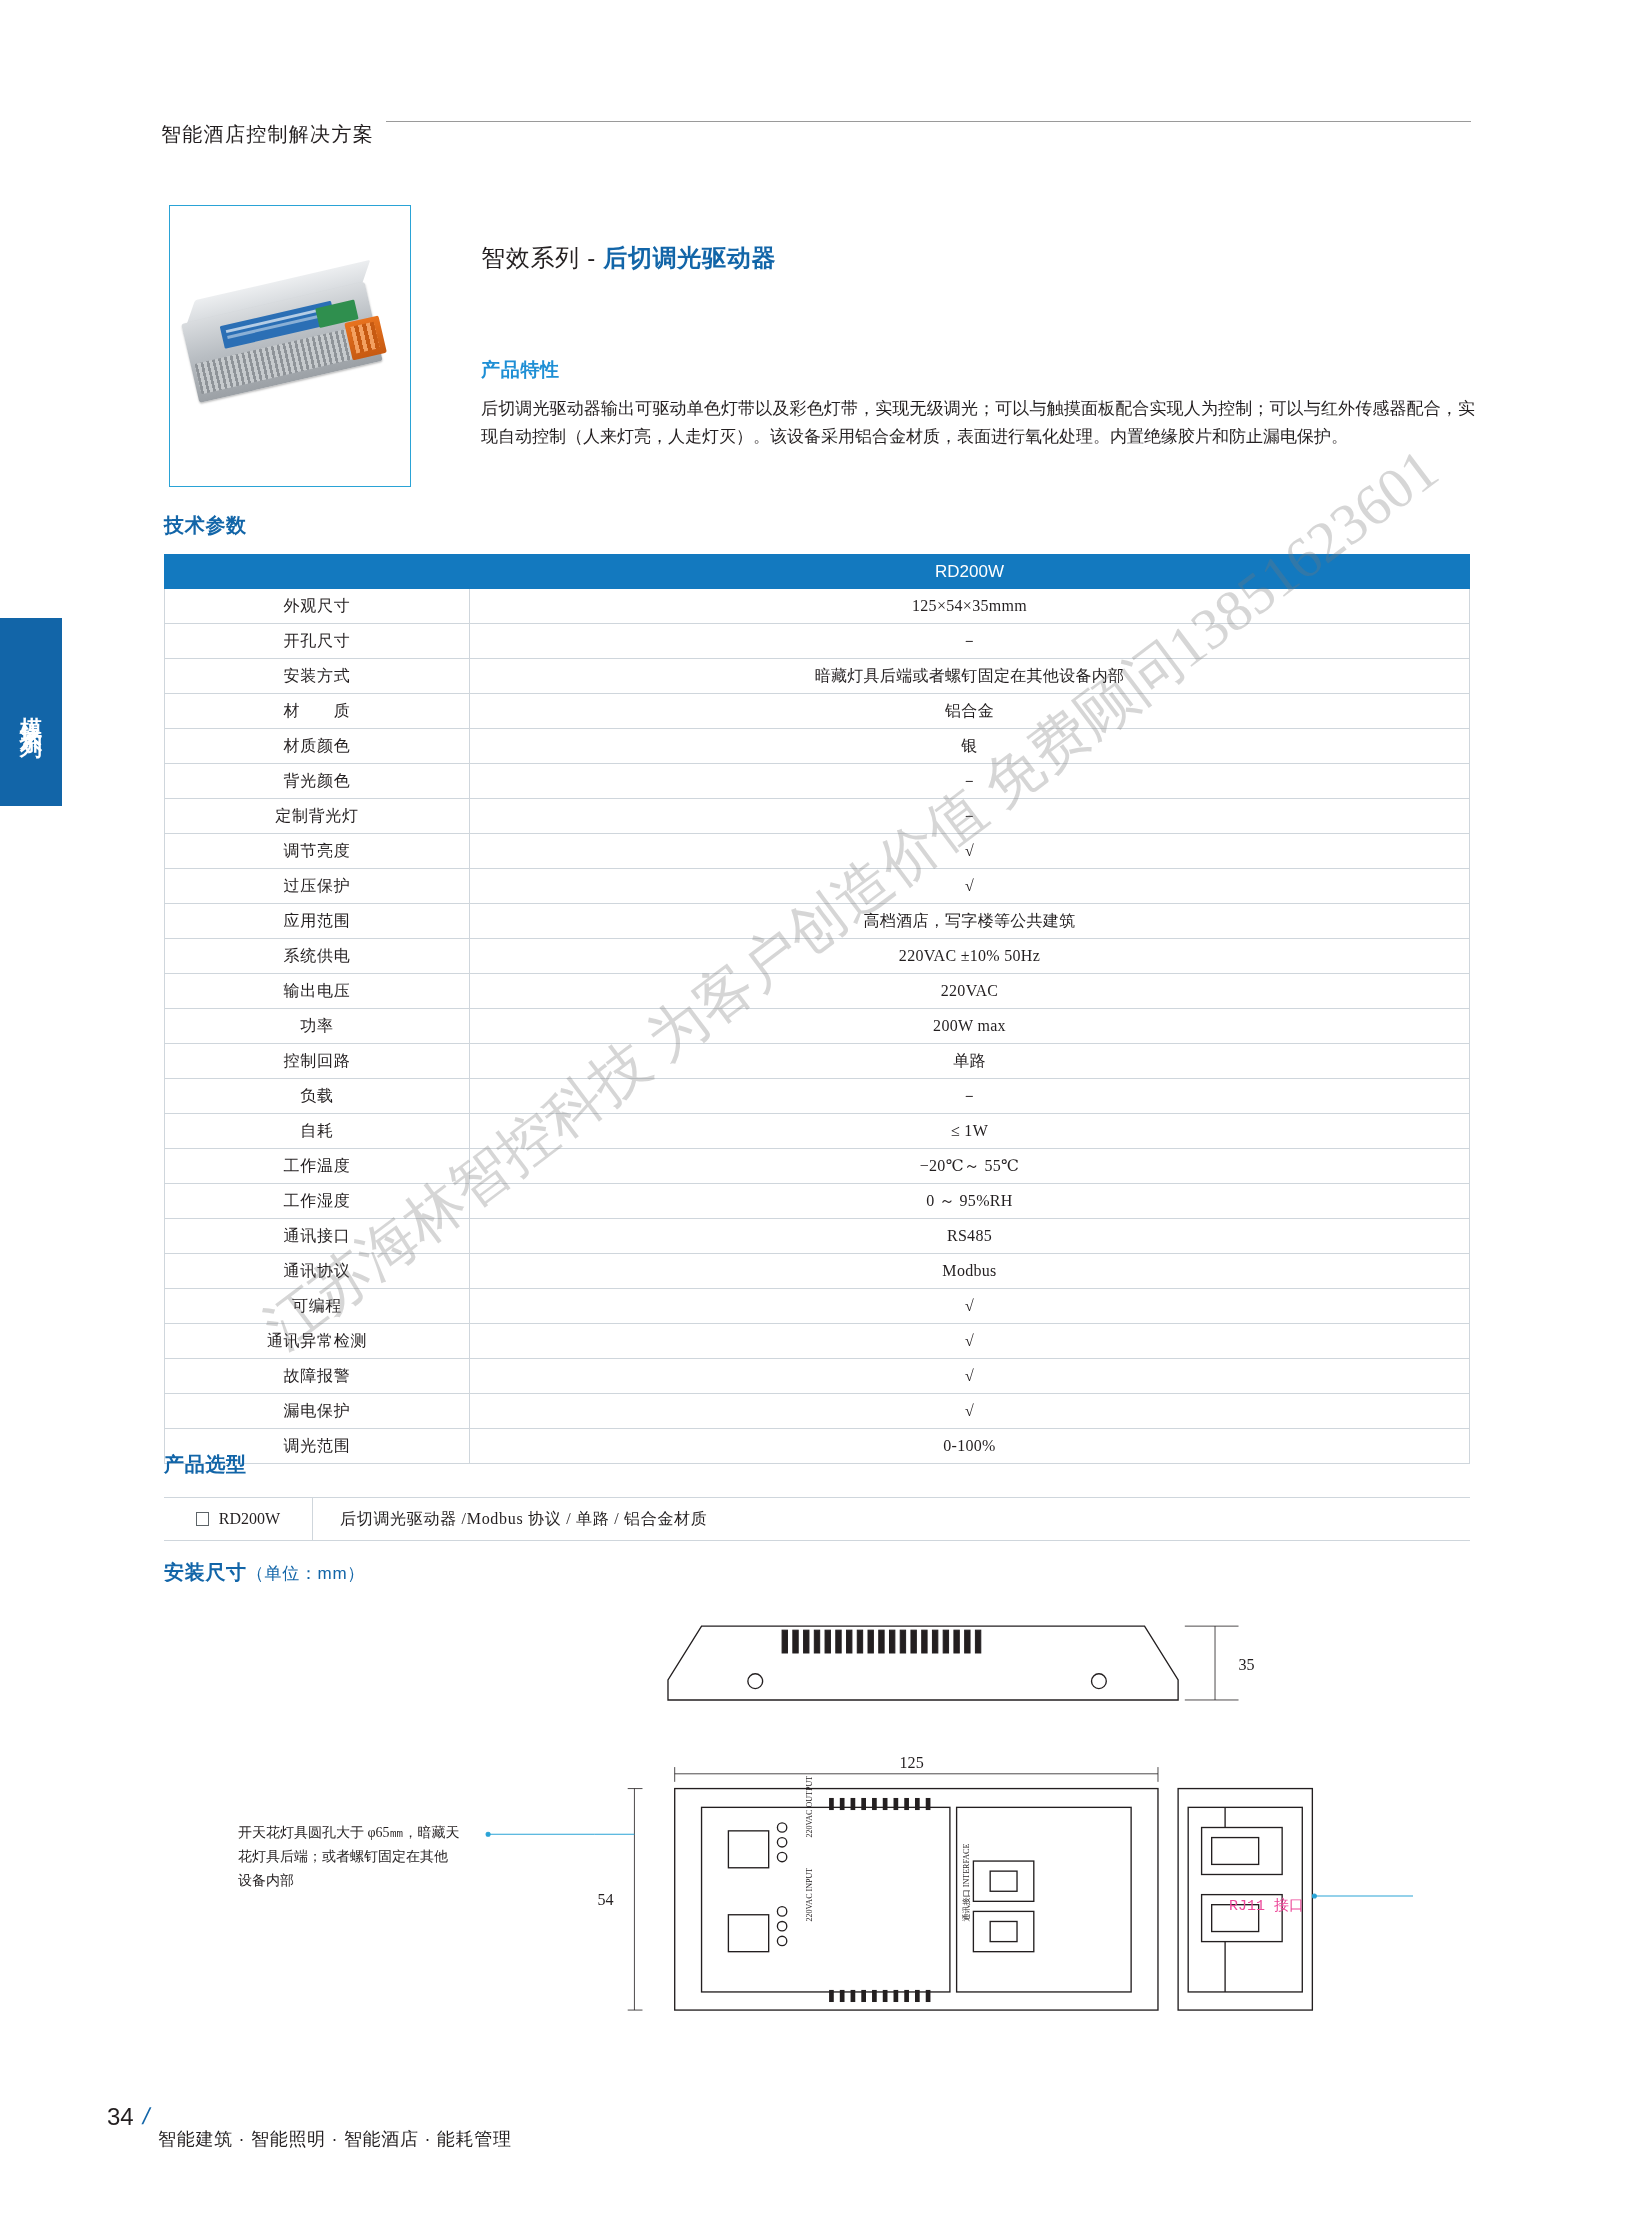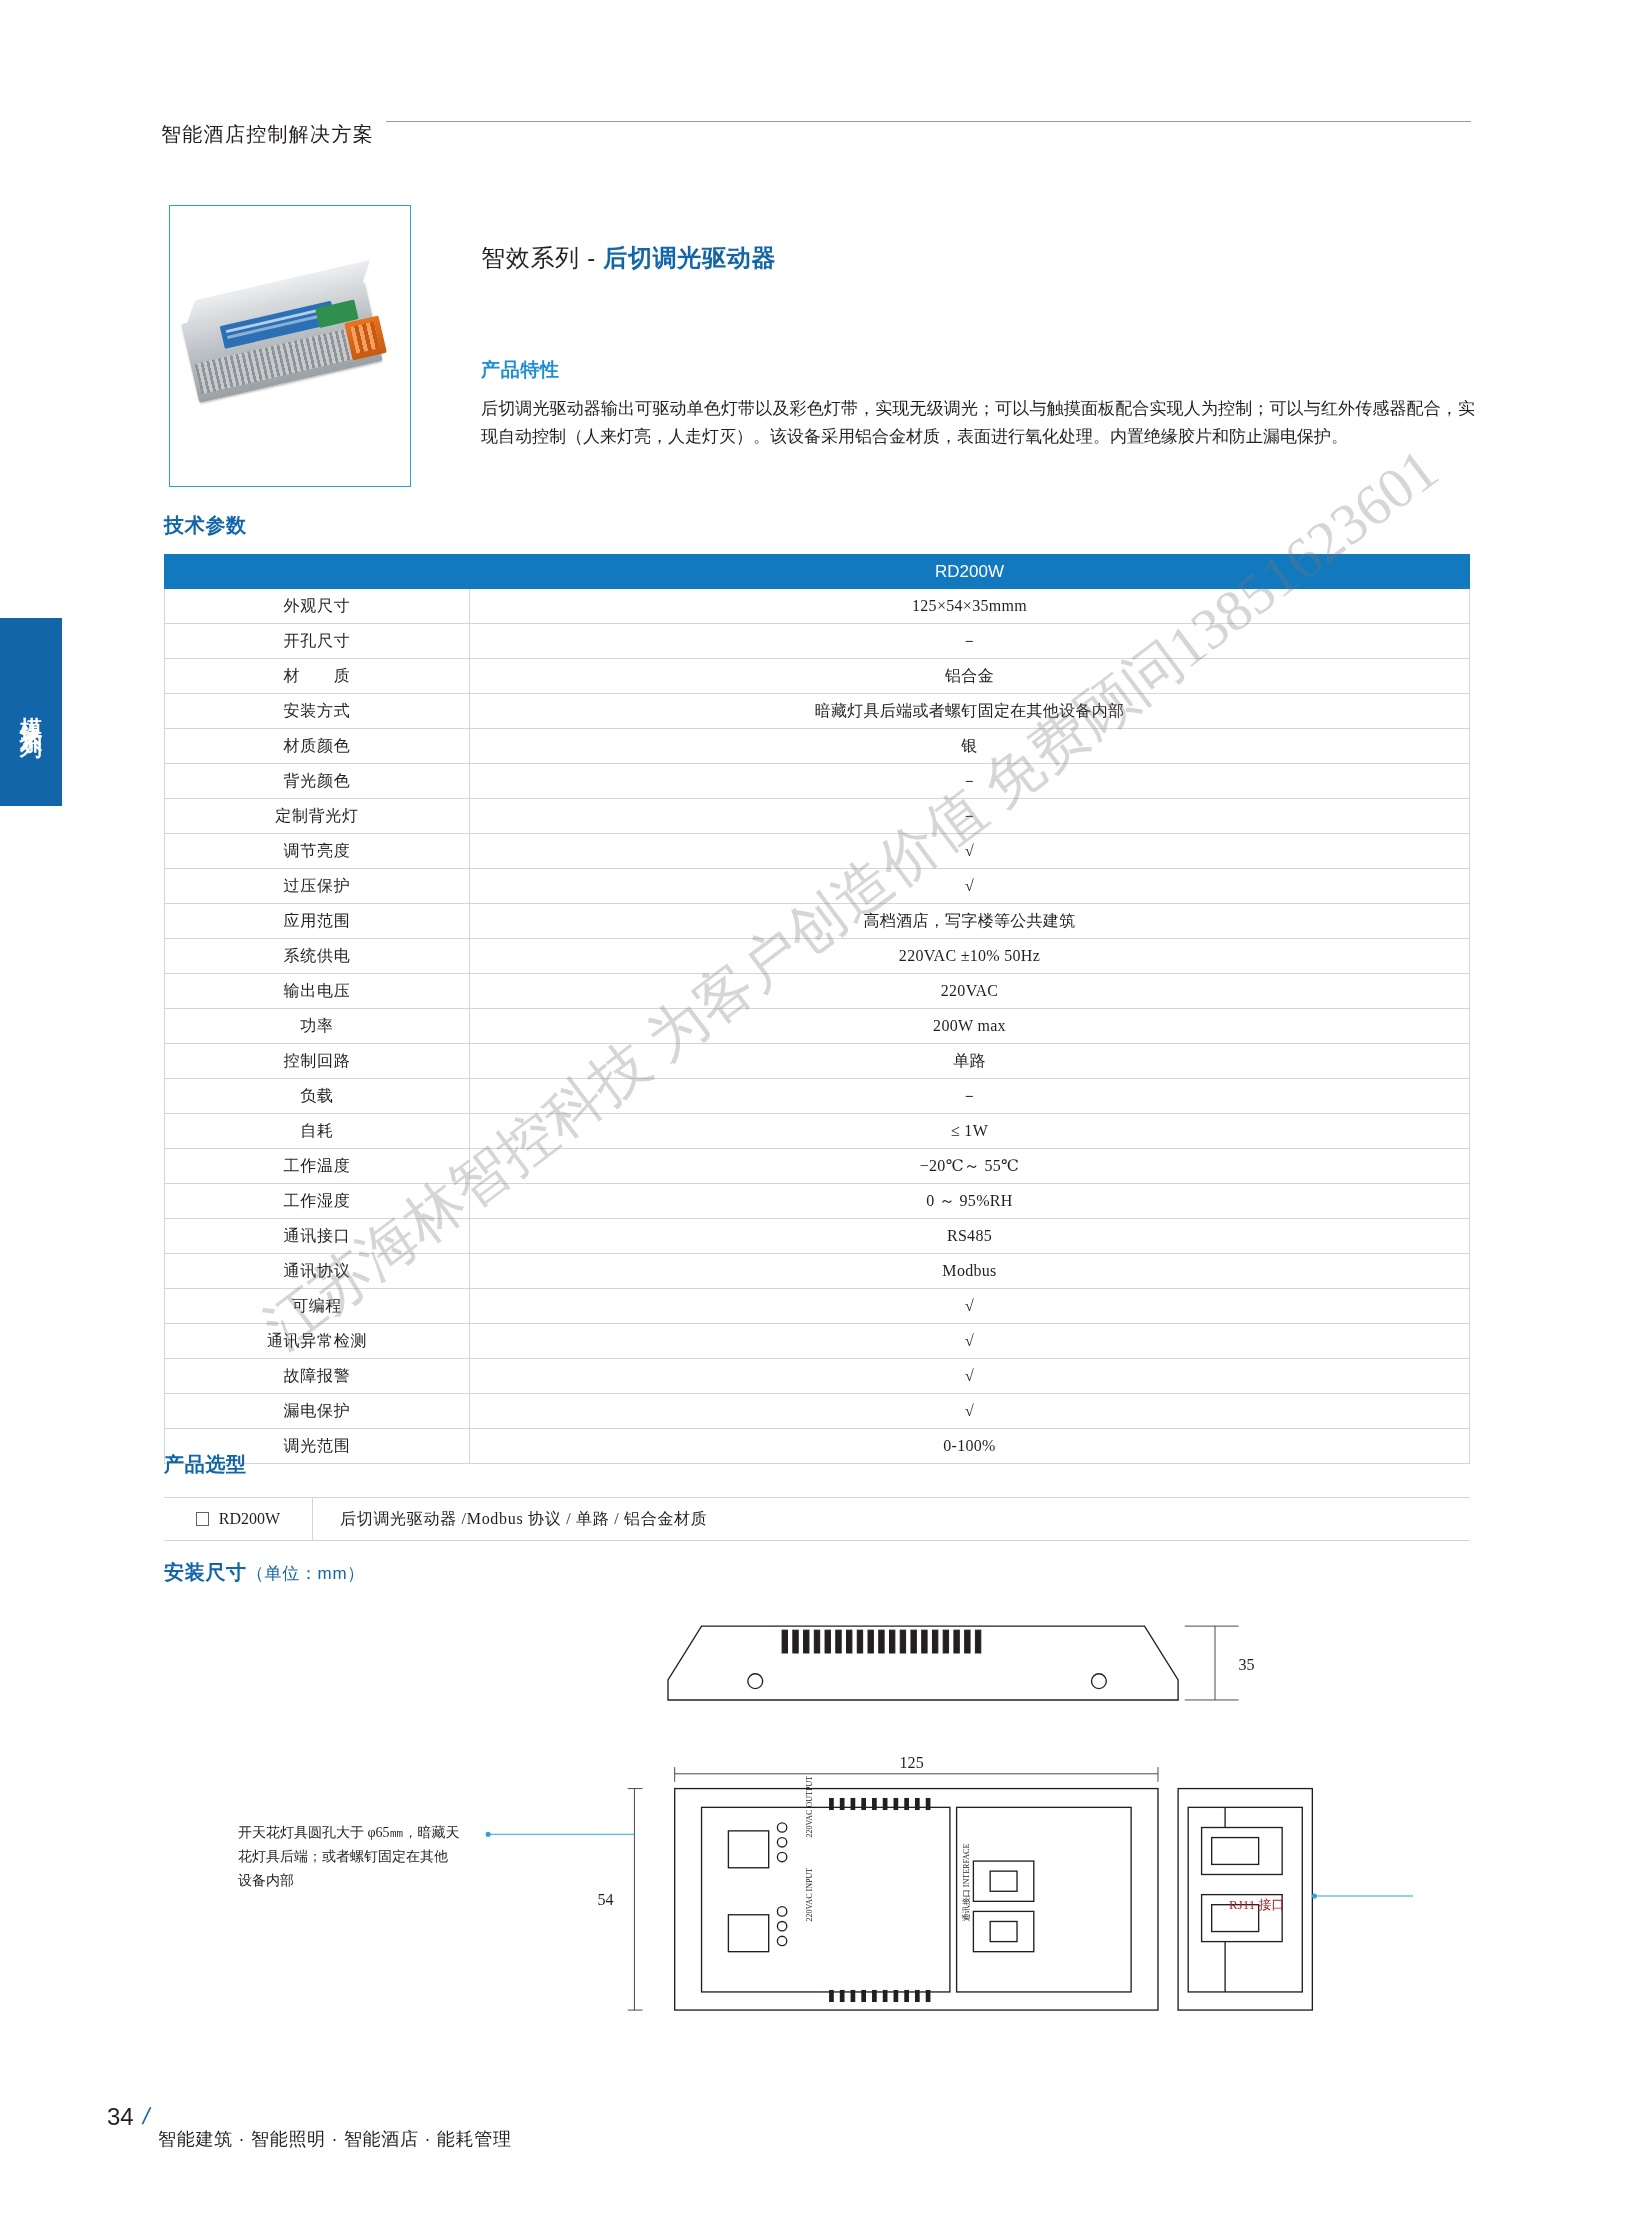--- a/index.html
+++ b/index.html
@@ -145,22 +145,22 @@
 
   
   .draw{position:absolute;left:164px;top:1606px;width:1306px;height:443px;}
 
   .note{
     position:absolute;left:238px;top:1821px;width:222px;
     font-size:14px;line-height:24px;color:#231f20;
     font-family:"Liberation Serif","DejaVu Serif",serif;
   }
   .rj-note{
-    position:absolute;left:1229px;top:1896px;font-size:13px;
-    font-family:Liberation Serif, serif;color:#b91c1c;
+    position:absolute;left:1229px;top:1896px;font-size:15px;
+    font-family:Liberation Mono, monospace;color:#ec4899;
   }
 
   
   .footer{
     position:absolute;left:107px;top:2103px;display:flex;align-items:flex-start;gap:9px;
   }
   .pg-num{font-size:24px;color:#231f20;}
   .pg-slash{font-size:23px;color:#1265a8;transform:skewX(-12deg);}
   .footer-text{font-size:18px;color:#231f20;letter-spacing:0.7px;margin-top:24px;}
 
@@ -224,26 +224,26 @@
     <tbody id="spec-body">
         <tr>
           <td class="k">外观尺寸</td>
           <td class="v">125×54×35mmm</td>
         </tr>
         <tr>
           <td class="k">开孔尺寸</td>
           <td class="v">－</td>
         </tr>
         <tr>
+          <td class="k">安装方式</td>
+          <td class="v">暗藏灯具后端或者螺钉固定在其他设备内部</td>
+        </tr>
+        <tr>
           <td class="k">材　　质</td>
           <td class="v">铝合金</td>
-        </tr>
-        <tr>
-          <td class="k">安装方式</td>
-          <td class="v">暗藏灯具后端或者螺钉固定在其他设备内部</td>
         </tr>
         <tr>
           <td class="k">材质颜色</td>
           <td class="v">银</td>
         </tr>
         <tr>
           <td class="k">背光颜色</td>
           <td class="v">－</td>
         </tr>
         <tr>

